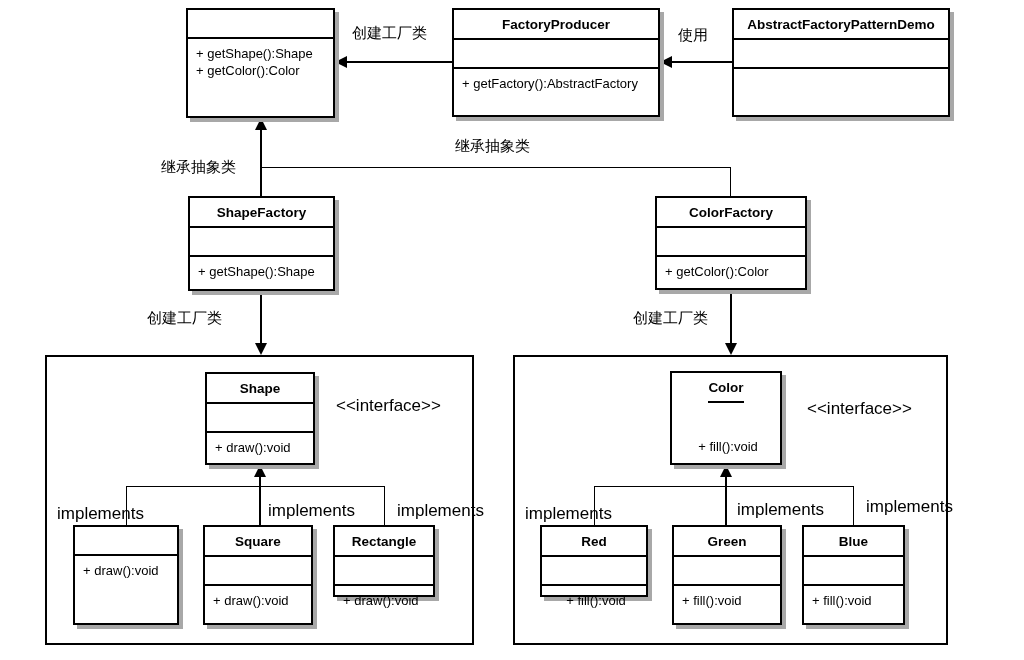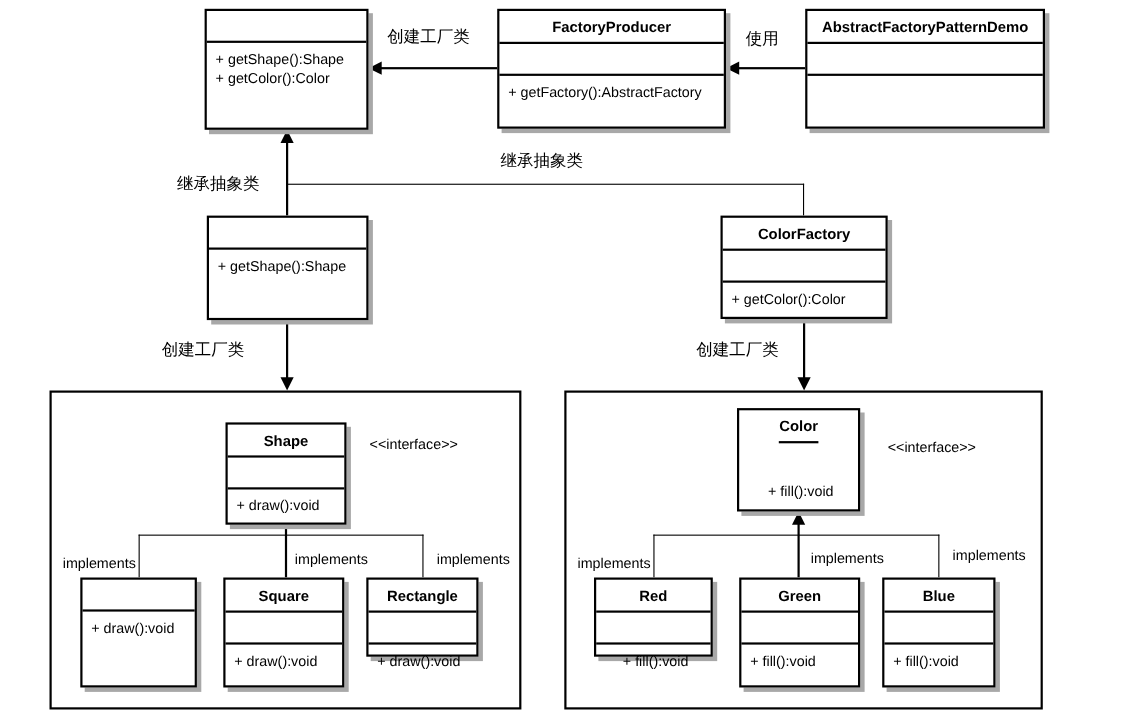--- a/index.html
+++ b/index.html
@@ -50,21 +50,21 @@
   
   .ln { position: absolute; background: #000; }
   
   .ah { position: absolute; width: 0; height: 0; }
   .ah.left  { border-top: 6px solid transparent; border-bottom: 6px solid transparent; border-right: 12px solid #000; }
   .ah.up    { border-left: 6px solid transparent; border-right: 6px solid transparent; border-bottom: 12px solid #000; }
   .ah.down  { border-left: 6px solid transparent; border-right: 6px solid transparent; border-top: 12px solid #000; }
   
   .lbl { position: absolute; white-space: nowrap; }
   .lbl.cn { font-size: 15px; }
-  .lbl.en { font-size: 13px; }
+  .lbl.en { font-size: 17px; }
 </style>
 </head>
 <body>
 
 <div id="canvas">
 
   <div class="panel" style="left:45px; top:355px; width:429px; height:290px;"></div>
   <div class="panel" style="left:513px; top:355px; width:435px; height:290px;"></div>
 
   <div class="ln" style="left:340px; top:61px; width:112px; height:2px;"></div>
@@ -126,35 +126,36 @@
       <div>+ getFactory():AbstractFactory</div>
     </div>
   </div>
 
   <div class="box" style="left:732px; top:8px; width:218px; height:109px;">
     <div class="t">AbstractFactoryPatternDemo</div>
     <div class="a"></div>
   </div>
 
   <div class="box" style="left:188px; top:196px; width:147px; height:95px;">
+    <div class="t">ShapeFactory</div>
     <div class="a"></div>
     <div class="m">
       <div>+ getShape():Shape</div>
     </div>
   </div>
 
   <div class="box" style="left:655px; top:196px; width:152px; height:94px;">
     <div class="t">ColorFactory</div>
     <div class="a"></div>
     <div class="m">
       <div>+ getColor():Color</div>
     </div>
   </div>
 
-  <div class="box" style="left:205px; top:384px; width:110px; height:93px;">
+  <div class="box" style="left:205px; top:372px; width:110px; height:93px;">
     <div class="t">Shape</div>
     <div class="a"></div>
     <div class="m">
       <div>+ draw():void</div>
     </div>
   </div>
 
   <div class="box" style="left:670px; top:371px; width:112px; height:94px;align-items:center;">
     <div class="t">Color</div>
     <div class="a"></div>

